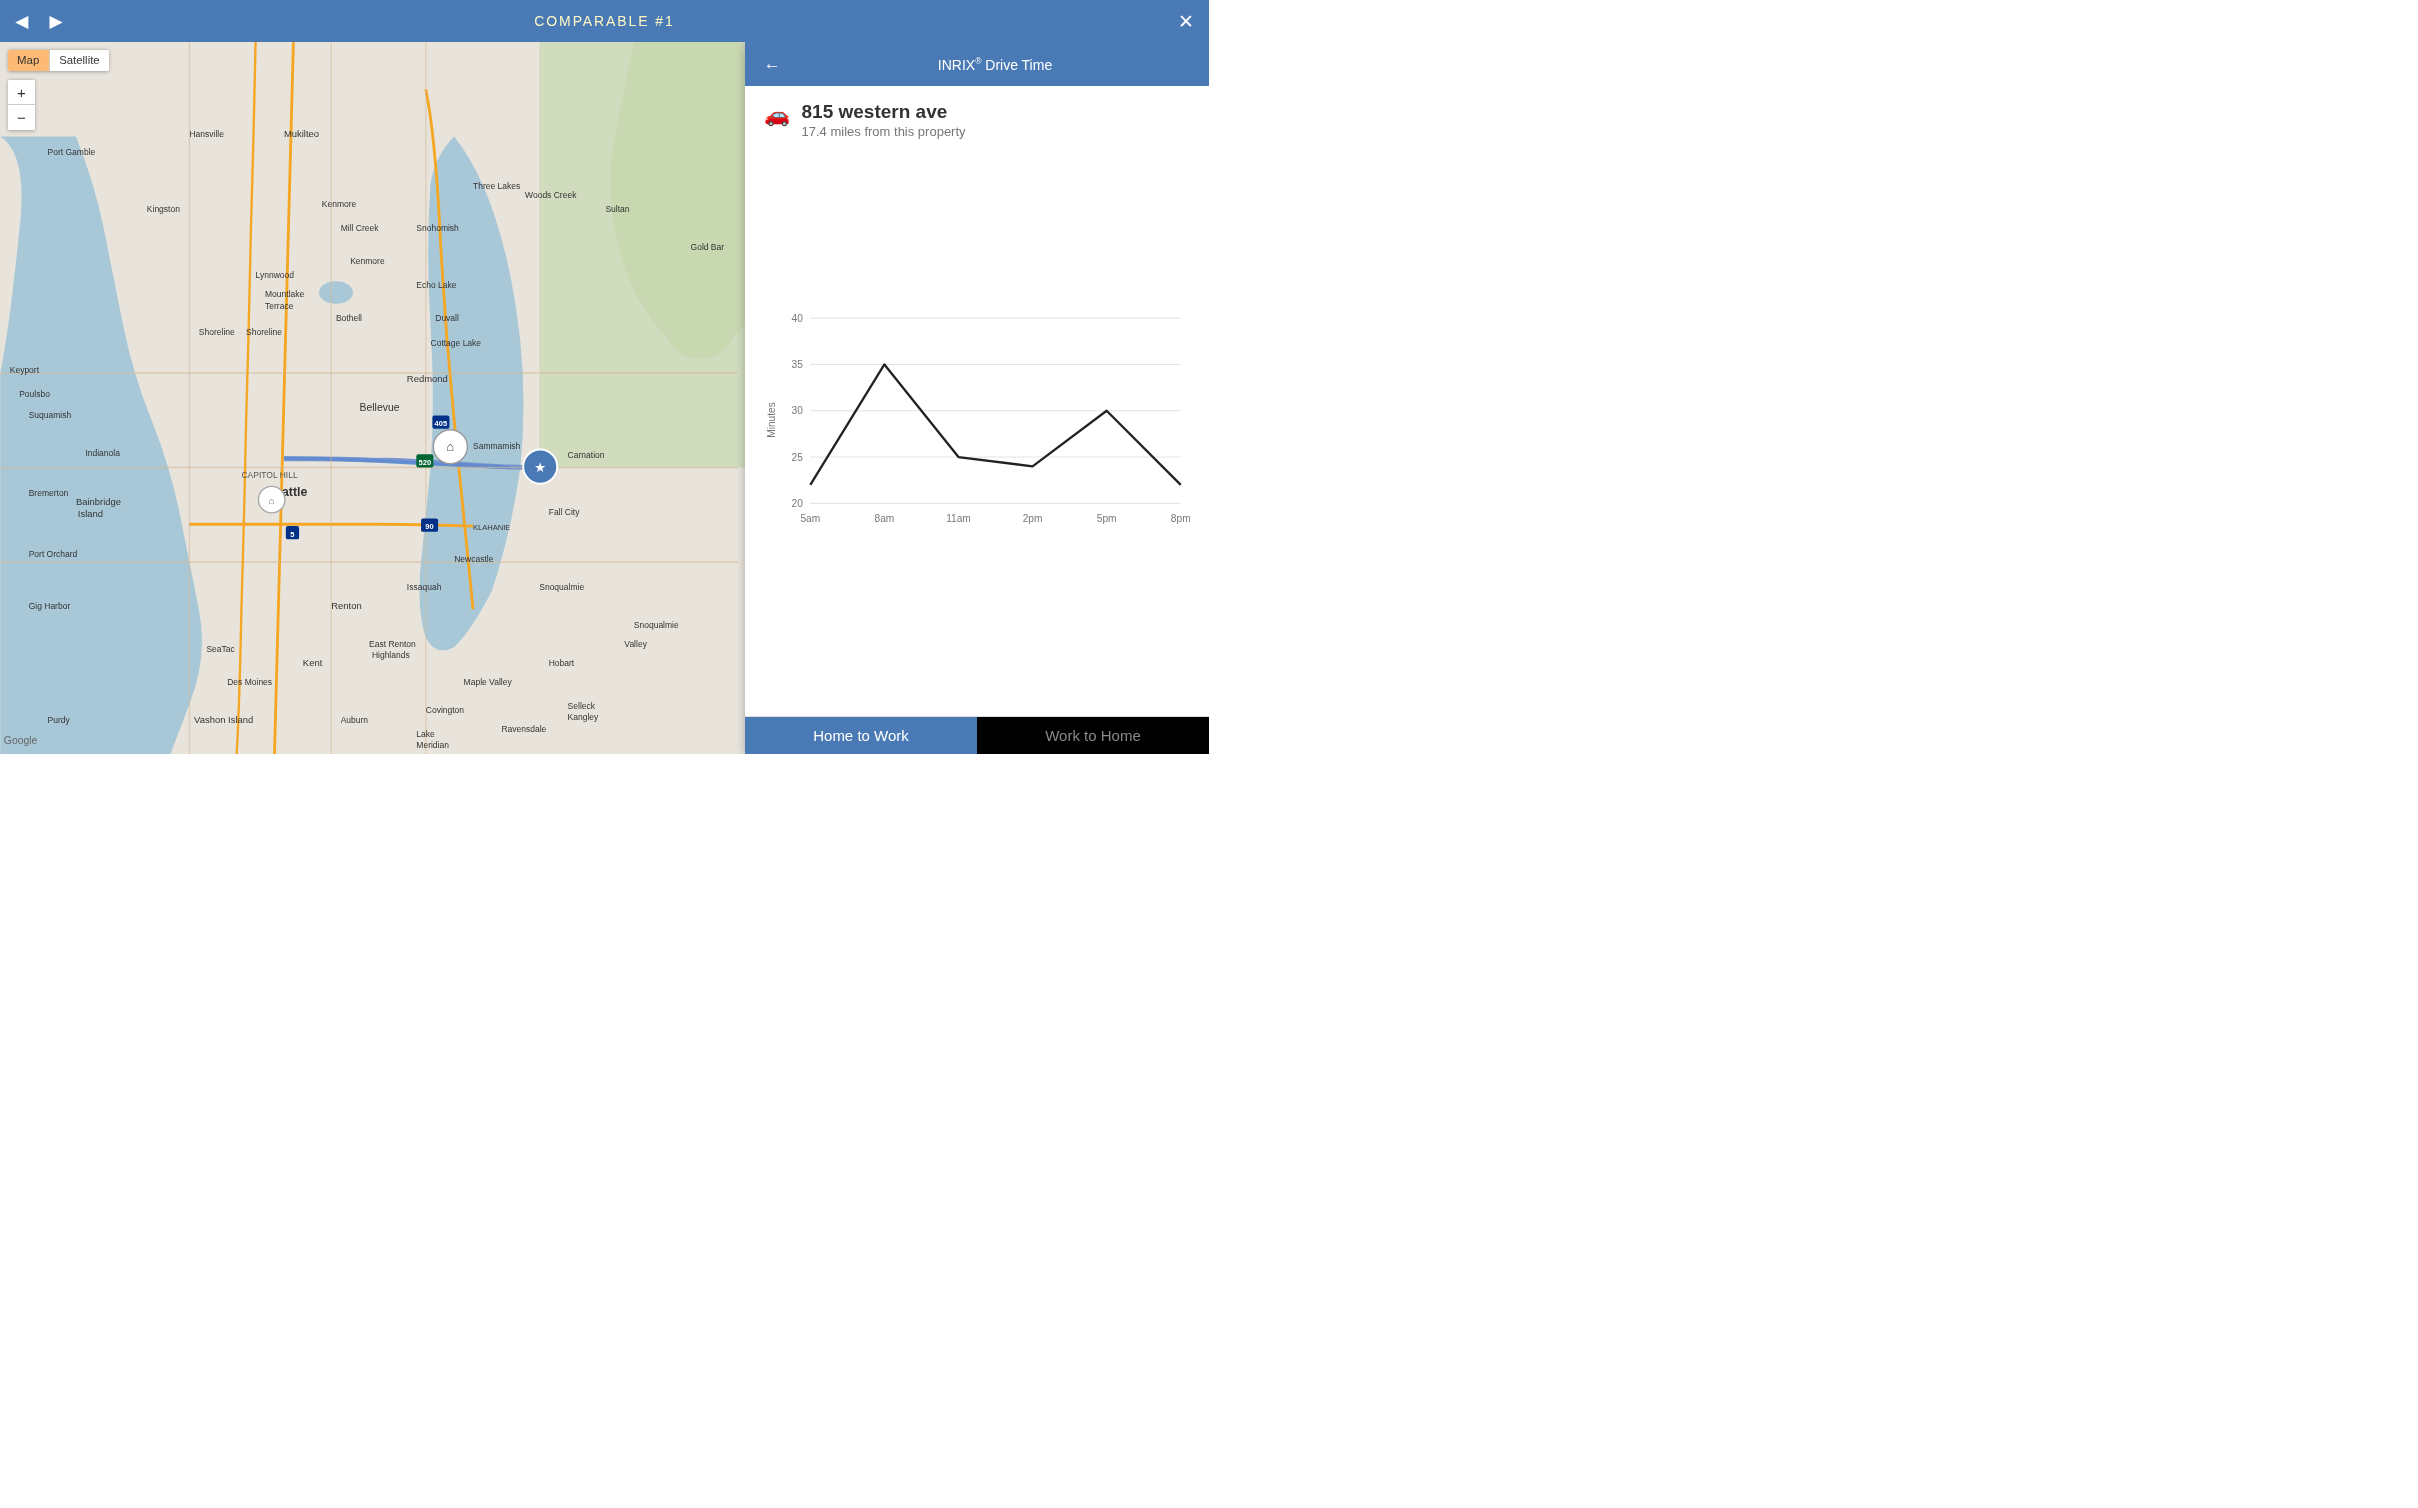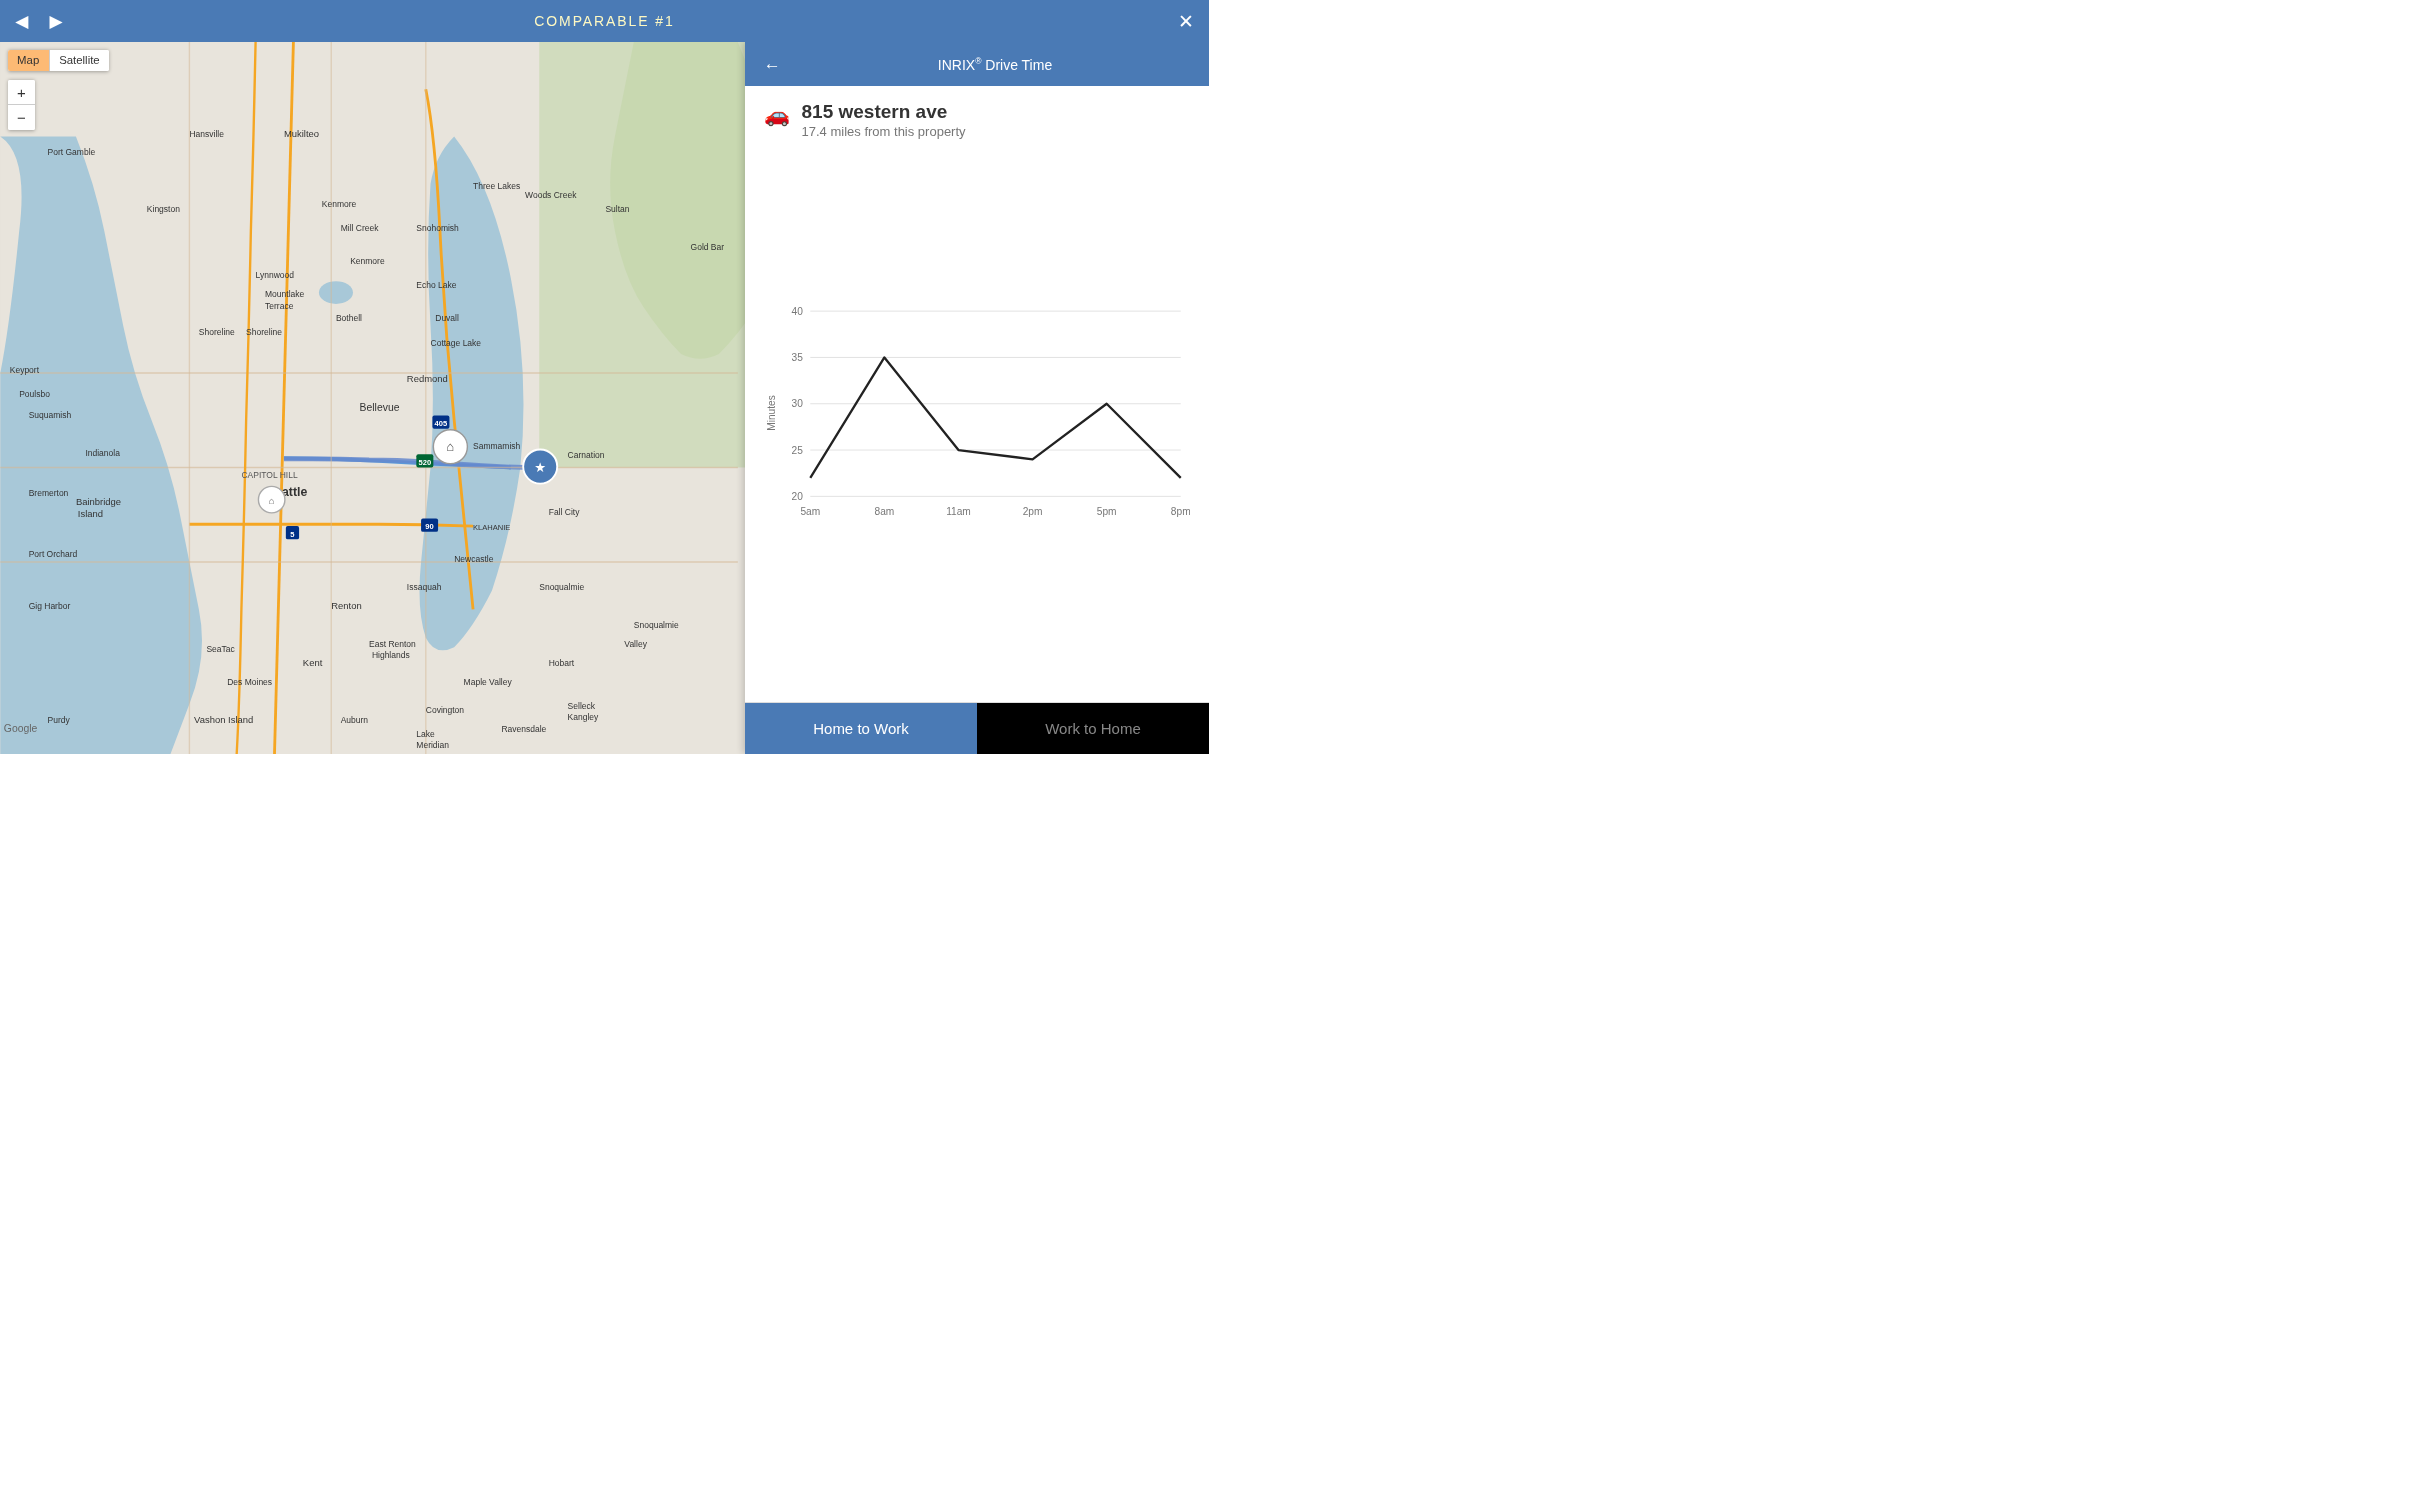--- a/index.html
+++ b/index.html
@@ -106,21 +106,21 @@
       line-height: 1;
     }
     #zoom-controls .divider {
       height: 0.9px;
       background: #ccc;
     }
 
     
     #google-logo {
       position: absolute;
-      bottom: 20px; left: 3.8px;
+      bottom: 8px; left: 3.8px;
       font-size: 10.4px;
       color: #666;
       z-index: 50;
     }
 
     
     #inrix-panel {
       position: absolute;
       right: 0;
       top: 0;
@@ -198,21 +198,21 @@
     }
 
     
     #bottom-buttons {
       display: flex;
       border-top: 0.9px solid #ddd;
       flex-shrink: 0;
     }
     #bottom-buttons button {
       flex: 1;
-      padding: 17px 0;
+      padding: 10px 0;
       font-size: 15px;
       border: none;
       cursor: pointer;
       font-weight: 400;
     }
     #btn-home-to-work {
       background: #4a7ab5;
       color: white;
     }
     #btn-work-to-home {

